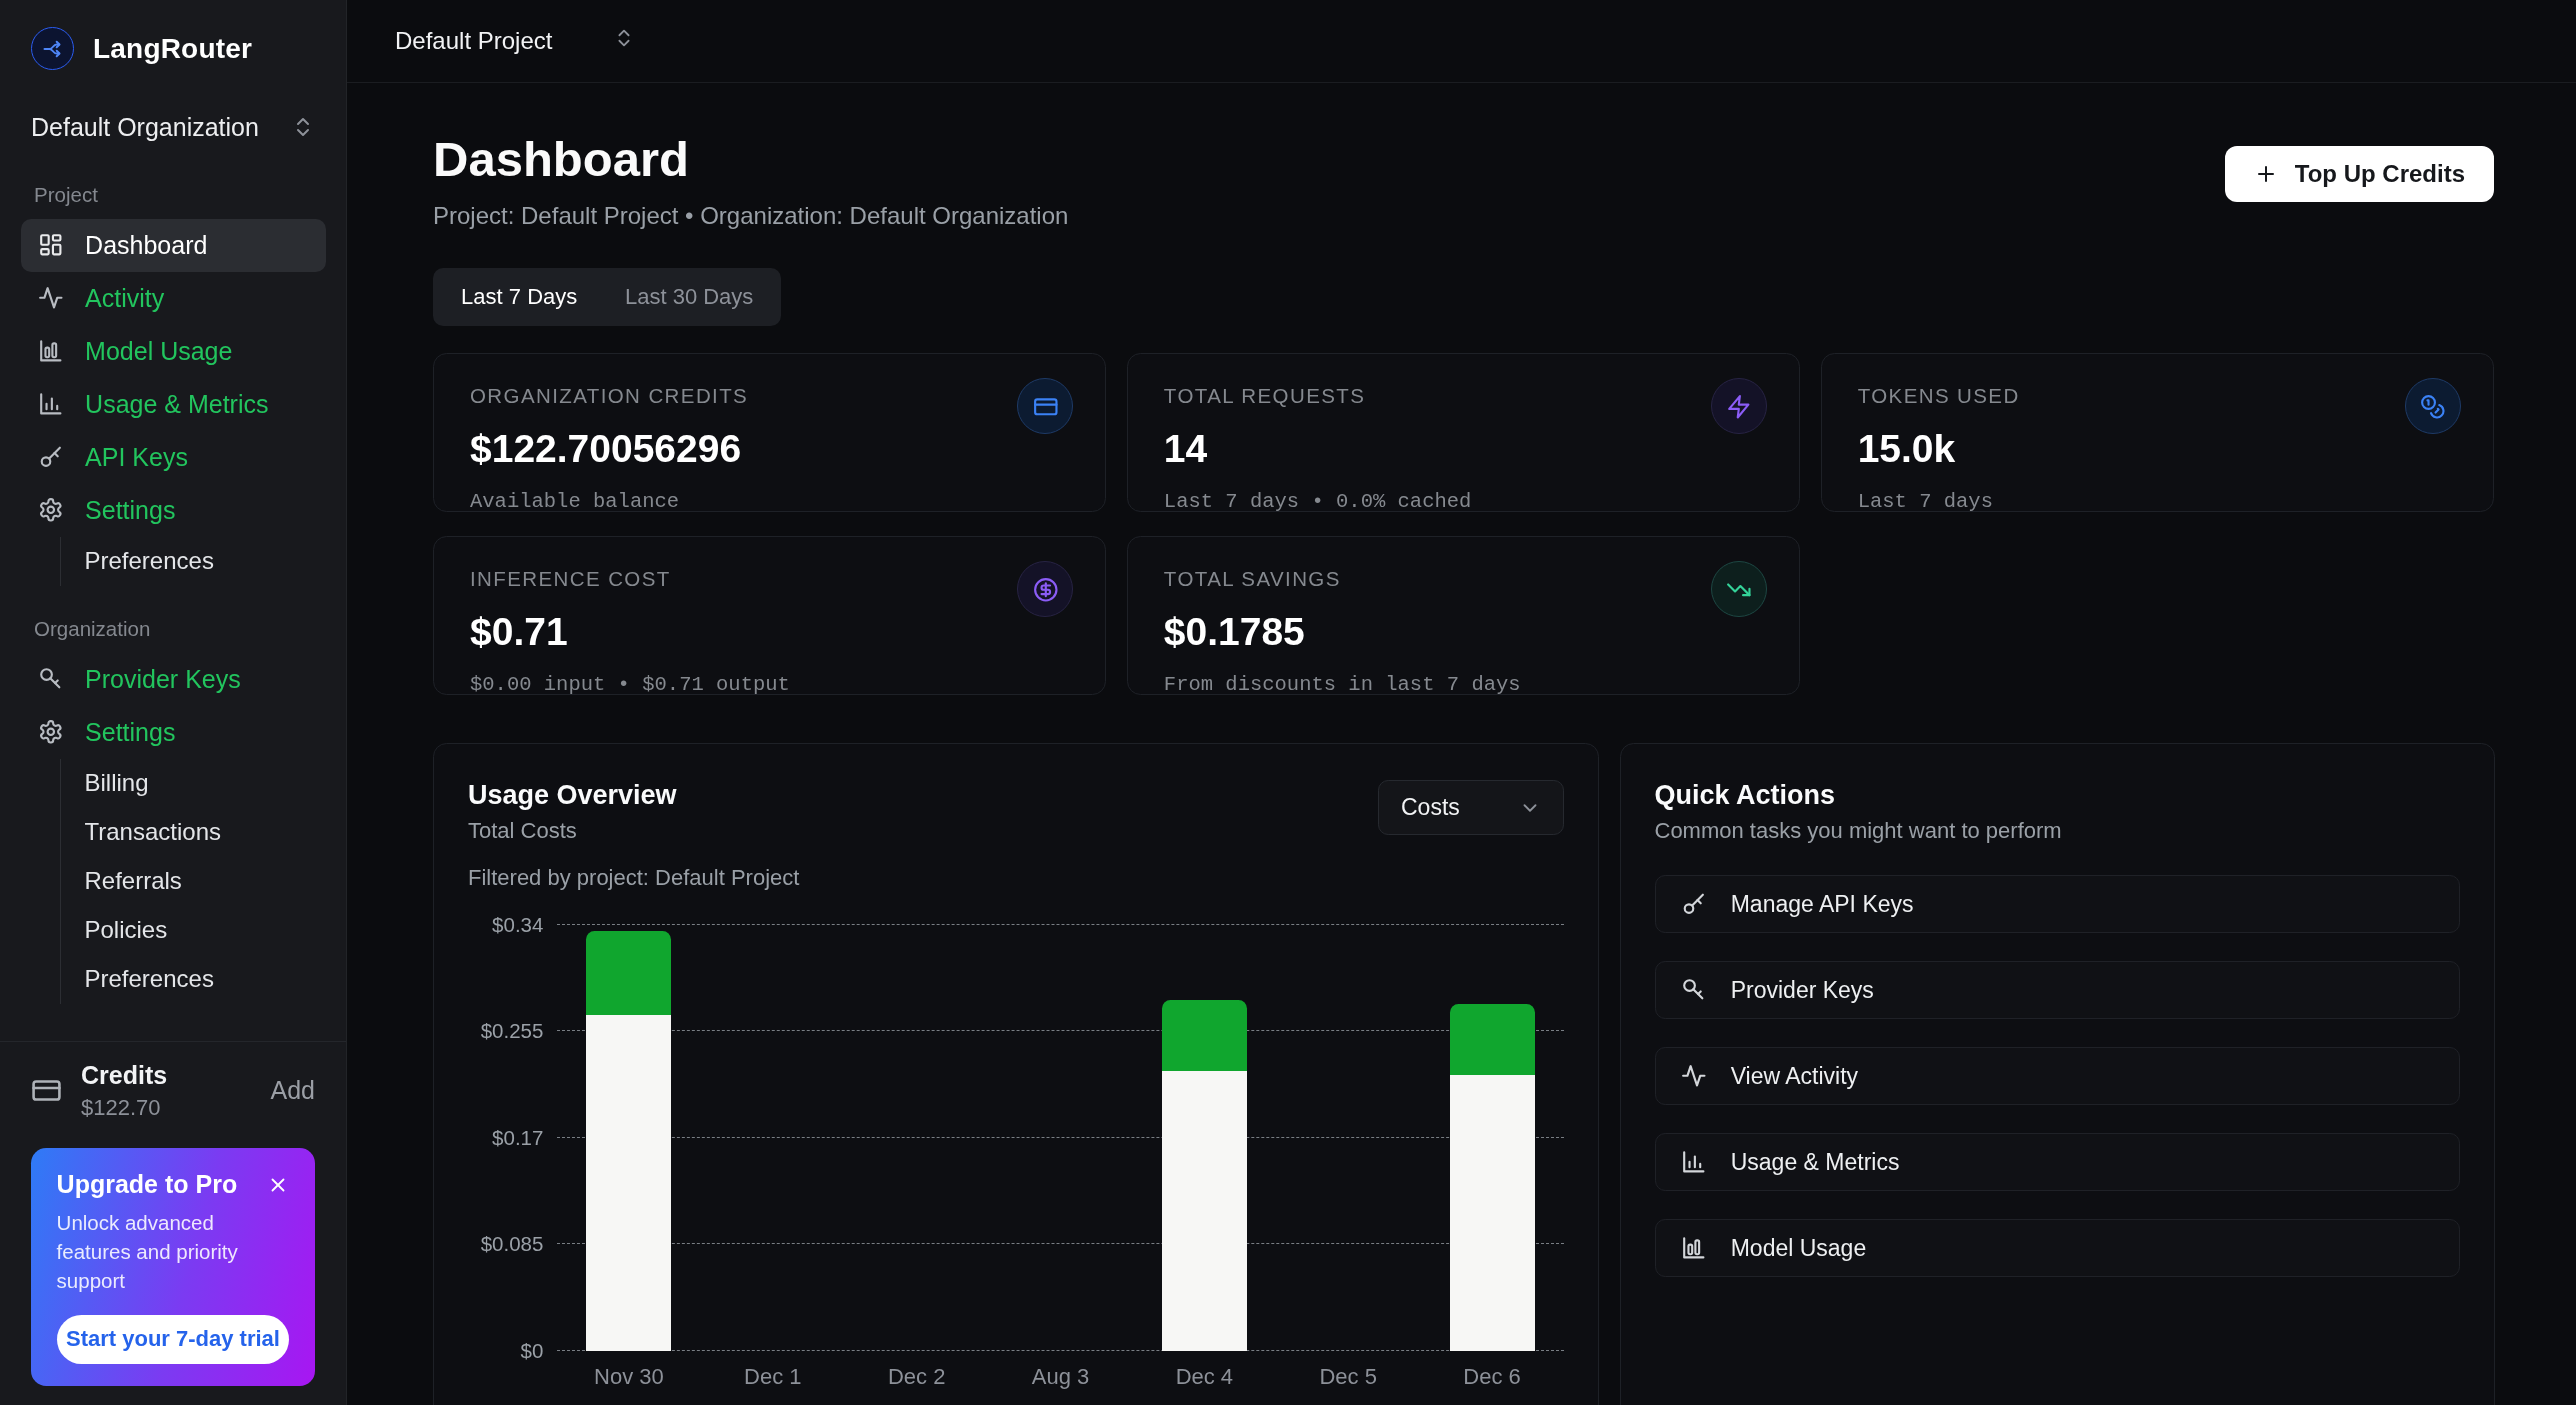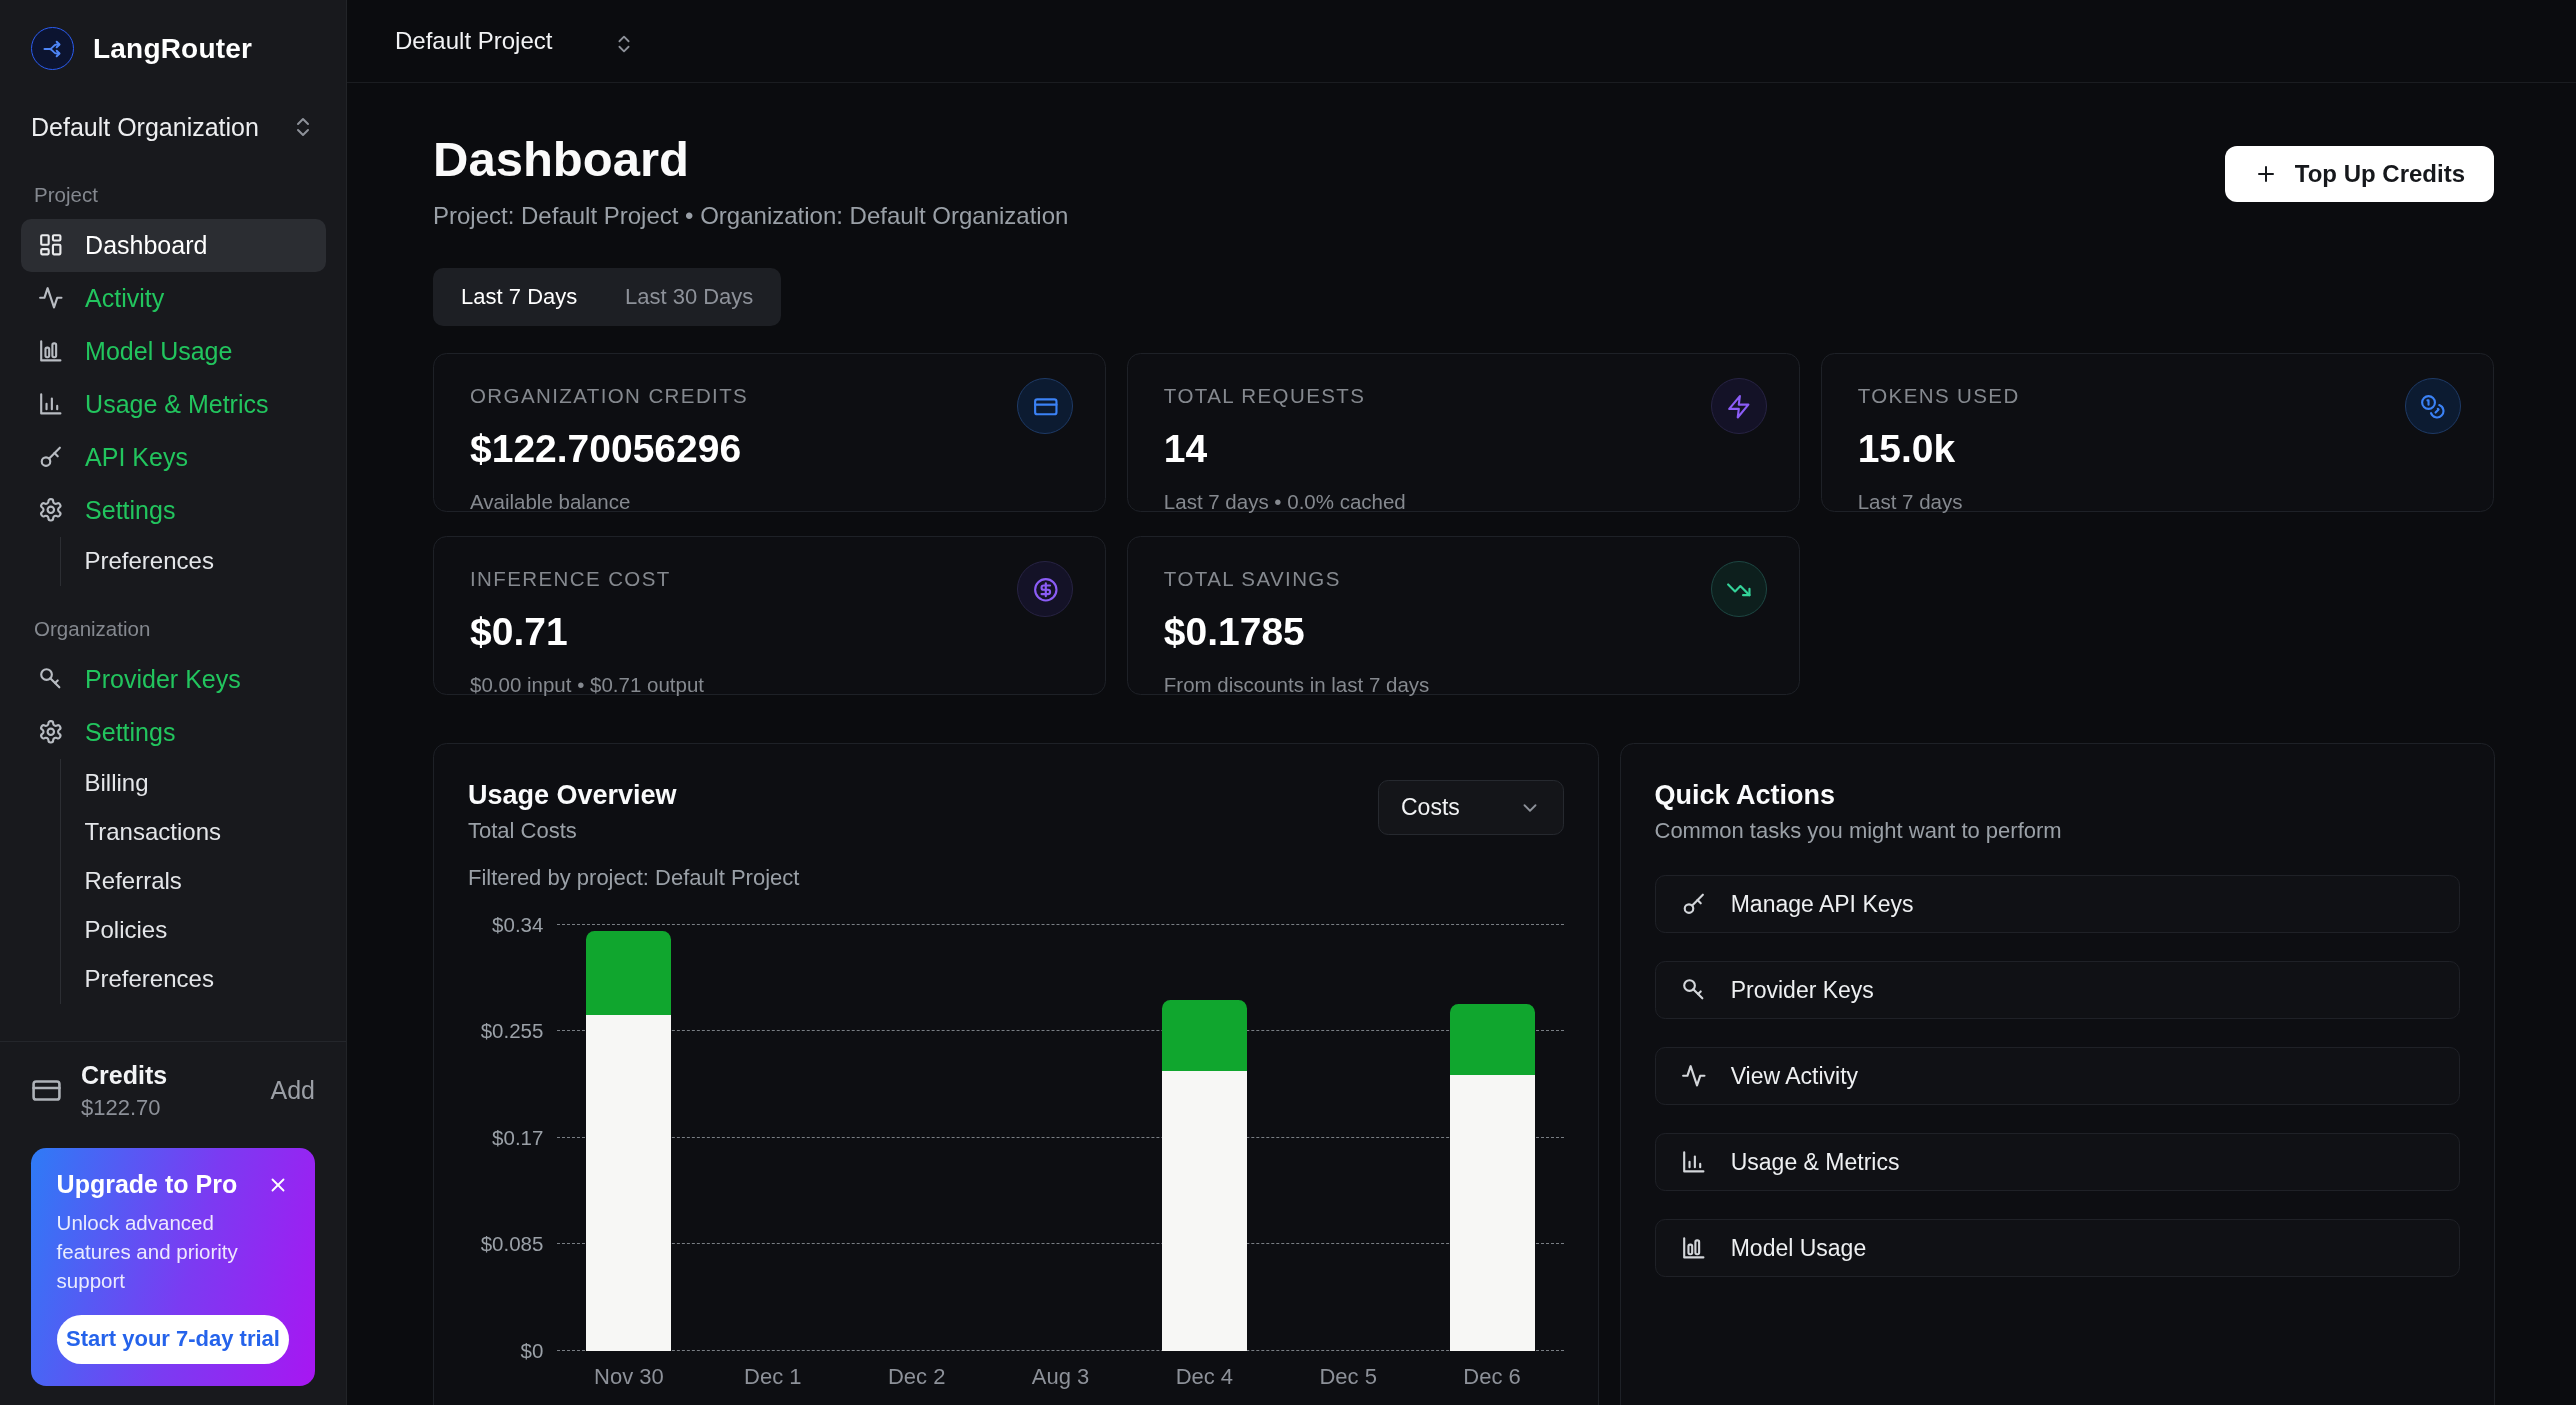--- a/index.html
+++ b/index.html
@@ -34,35 +34,35 @@
   .upgrade-cta{height:49px;border-radius:25px;background:#ffffff;color:#2563eb;font-size:22px;font-weight:600;display:flex;align-items:center;justify-content:center;cursor:pointer;}
   .user-row{padding:3.4px 31px 27px;display:flex;align-items:center;gap:19px;}
   .avatar{width:44px;height:44px;border-radius:12px;background:#1d4ed8;color:#fff;font-size:19px;font-weight:700;display:flex;align-items:center;justify-content:center;flex:none;}
   .user-name{font-size:25px;font-weight:700;color:#fafbfc;}
   .user-email{font-size:20.5px;color:#8d9199;margin-top:3.4px;}
   .user-chevron{margin-left:auto;color:#c6c9ce;cursor:pointer;display:flex;}
 
   
   .main{flex:1;display:flex;flex-direction:column;background:#0b0c0f;min-width:0;}
   .topbar{height:83px;flex:none;border-bottom:0.9px solid #1b1d21;display:flex;align-items:center;padding:0 48px;}
-  .proj-select{display:flex;align-items:flex-end;gap:61px;font-size:24px;font-weight:500;color:#f2f3f5;cursor:pointer;}
+  .proj-select{display:flex;align-items:flex-start;gap:61px;font-size:24px;font-weight:500;color:#f2f3f5;cursor:pointer;}
   .muted-ic{color:#8d9199;display:flex;}
   .content{flex:1;padding:48px 82px 0 86px;overflow:hidden;}
   .page-head{display:flex;justify-content:space-between;align-items:flex-start;}
   .page-title{font-size:49px;font-weight:700;color:#fafafa;margin:0;}
   .page-subtitle{margin-top:15.3px;font-size:24px;color:#9aa0a7;}
   .topup-btn{height:56px;padding:0 29px;border-radius:12px;background:#ffffff;color:#16181c;font-size:24px;font-weight:600;display:flex;align-items:center;gap:17px;cursor:pointer;margin-top:15.3px;}
   .tabs{margin-top:38px;display:inline-flex;background:#1d1f24;border-radius:10.2px;padding:5.1px;gap:1.7px;}
   .tab{padding:11px 23px;border-radius:7.7px;font-size:22px;color:#8d9199;cursor:pointer;}
   .tab.active{color:#ffffff;}
   .stats-grid{margin-top:27px;display:grid;grid-template-columns:repeat(3,1fr);gap:24px 20.5px;}
   .stat-card{position:relative;height:159px;border-radius:13.6px;border:0.9px solid #1e2127;background:#0d0e12;padding:30px 36px;}
   .stat-label{font-size:20.5px;letter-spacing:1.4px;color:#85898f;font-weight:500;}
   .stat-value{margin-top:19px;font-size:39px;font-weight:700;color:#ffffff;}
-  .stat-sub{margin-top:19px;font-size:20.5px;color:#85898f;}
+  .stat-sub{margin-top:19px;font-size:20.5px;color:#85898f;font-family:Liberation Mono, monospace;}
   .stat-icon{position:absolute;top:24px;right:32px;width:56px;height:56px;border-radius:50%;border:0.9px solid;display:flex;align-items:center;justify-content:center;}
   .tint-blue{color:#3b82f6;background:#0c1b31;border-color:#1e3a66;}
   .tint-purple{color:#8b5cf6;background:#141227;border-color:#272343;}
   .tint-green{color:#34d399;background:#0d1f1d;border-color:#1d4743;}
   .bottom-grid{margin-top:48px;display:grid;grid-template-columns:1166px 875px;gap:20.5px;height:663px;}
   .panel{background:#0d0e12;border:0.9px solid #1e2127;border-radius:13.6px;padding:36px 34px;min-width:0;}
   .usage-head{display:flex;justify-content:space-between;align-items:flex-start;}
   .panel-title{font-size:27px;font-weight:700;color:#fafbfc;}
   .panel-sub{margin-top:6.8px;font-size:22px;color:#9aa0a7;}
   .filter-note{margin-top:20.5px;font-size:22px;color:#9aa0a7;}

